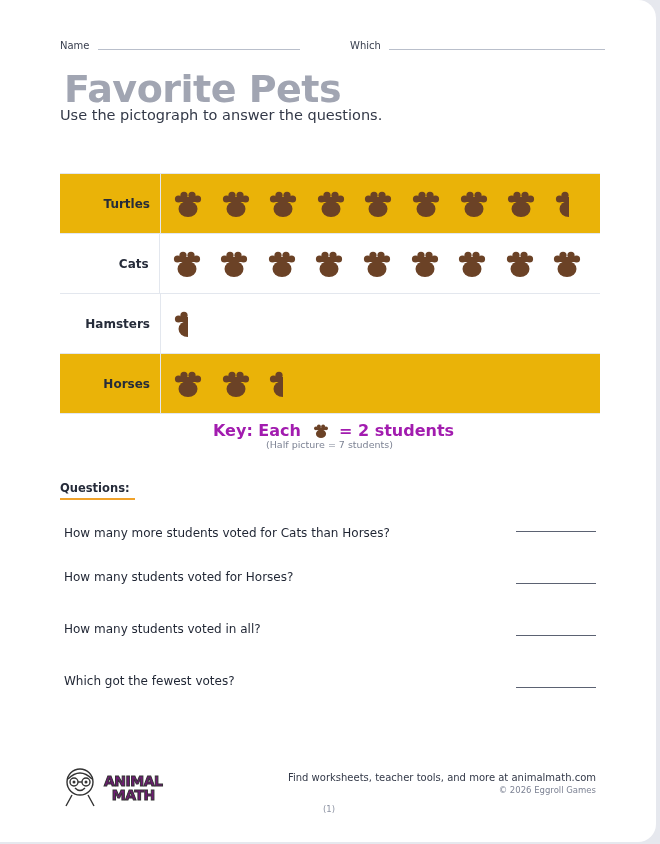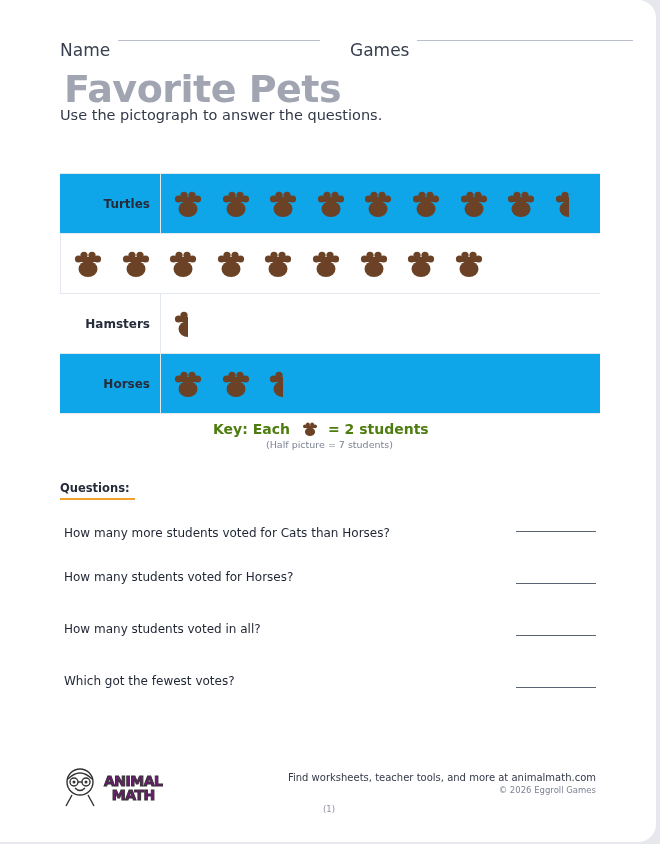--- a/index.html
+++ b/index.html
@@ -19,24 +19,24 @@
     position: absolute;
     left: 0; top: 0;
     width: 656px;
     height: 842px;
     background: #ffffff;
     border-radius: 0 18px 18px 0;
   }
   .hdr-field {
     position: absolute;
     top: 40px;
-    font-size: 17px;
+    font-size: 10px;
     color: #3a4050;
     display: flex;
-    align-items: flex-start;
+    align-items: flex-end;
   }
   .hdr-field .line {
     display: inline-block;
     height: 1px;
     background: #b9bfcb;
     margin-left: 8px;
     margin-bottom: 1px;
   }
   .title {
     position: absolute;
@@ -63,21 +63,21 @@
     top: 173px;
     width: 540px;
     border-top: 1px solid #e3e7ee;
   }
   .prow {
     height: 59px;
     border-bottom: 1px solid #e3e7ee;
     display: flex;
     align-items: center;
   }
-  .prow.alt { background: #0ea5e9; }
+  .prow.alt { background: #eab308; }
   .prow .label {
     width: 100px;
     text-align: right;
     padding-right: 10px;
     font-size: 12px;
     font-weight: bold;
     color: #262c3a;
     box-sizing: border-box;
     height: 100%;
     display: flex;
@@ -97,23 +97,23 @@
     height: 30px;
     margin-right: 17.6px;
     flex: none;
   }
   .paw.half { width: 15px; }
   .paw svg { display: block; }
   .key {
     position: absolute;
     left: 213px;
     top: 421px;
-    font-size: 14px;
+    font-size: 16px;
     font-weight: bold;
-    color: #4d7c0f;
+    color: #a21caf;
     display: flex;
     align-items: center;
   }
   .key .keypaw { width: 16px; height: 16px; margin: 0 10px 0 12px; }
   .key-note {
     position: absolute;
     left: 266px;
     top: 439px;
     font-size: 9.5px;
     color: #7d8394;
@@ -185,21 +185,21 @@
 </head>
 <body>
 
 <div class="page">
 
   <div class="hdr-field" style="left:60px;">
     <span>Name</span>
     <span class="line" style="width:202px;"></span>
   </div>
   <div class="hdr-field" style="left:350px;">
-    <span>Games</span>
+    <span>Which</span>
     <span class="line" style="width:216px;"></span>
   </div>
 
   <h1 class="title">Favorite Pets</h1>
   <p class="subtitle">Use the pictograph to answer the questions.</p>
 
   <div class="picto">
     <div class="prow alt">
       <div class="label">Turtles</div>
       <div class="icons">
@@ -307,20 +307,21 @@
   <circle cx="11" cy="6.3" r="3.6"></circle>
   <circle cx="19" cy="6.3" r="3.6"></circle>
   <circle cx="24.5" cy="10" r="3.6"></circle>
   <rect x="6" y="8" width="18" height="5" rx="2"></rect>
 </g>
             </svg>
           </span>
         </div>
     </div>
     <div class="prow">
+      <div class="label">Cats</div>
       <div class="icons">
           <span class="paw">
             <svg viewBox="0 0 30 30" width="30" height="30">
               <g fill="#6b4226">
   <ellipse cx="15" cy="20" rx="9.5" ry="8"></ellipse>
   <circle cx="5.5" cy="10" r="3.6"></circle>
   <circle cx="11" cy="6.3" r="3.6"></circle>
   <circle cx="19" cy="6.3" r="3.6"></circle>
   <circle cx="24.5" cy="10" r="3.6"></circle>
   <rect x="6" y="8" width="18" height="5" rx="2"></rect>

